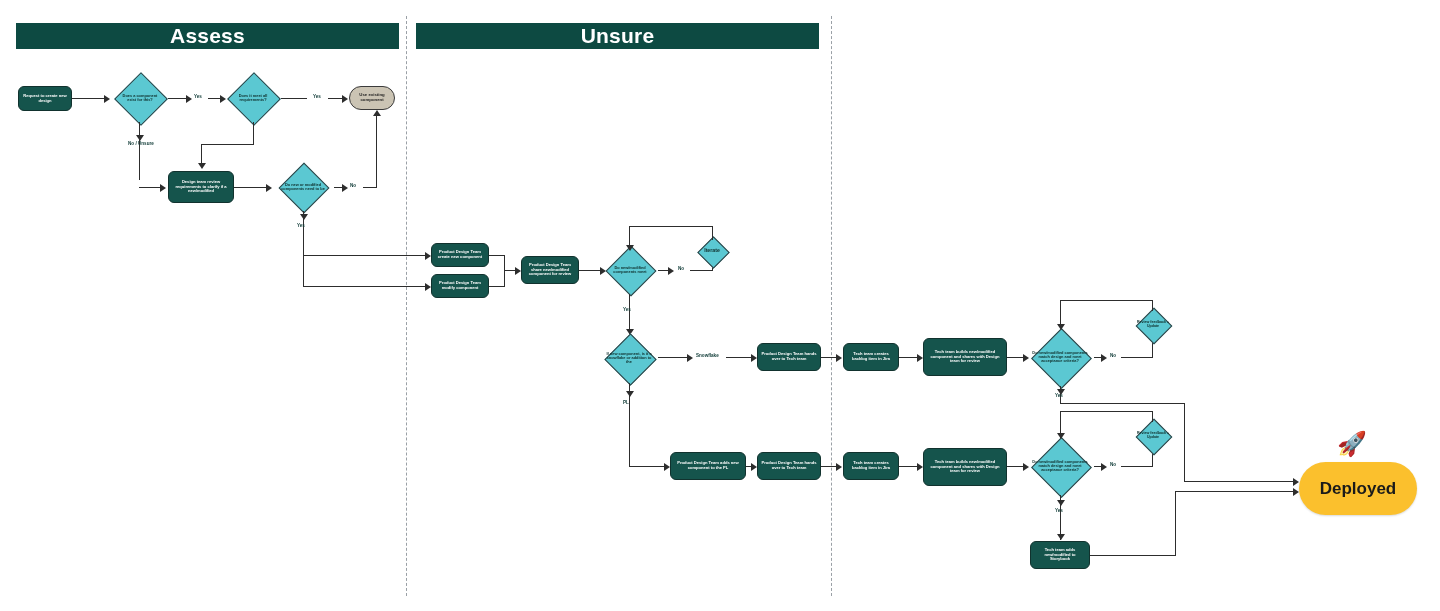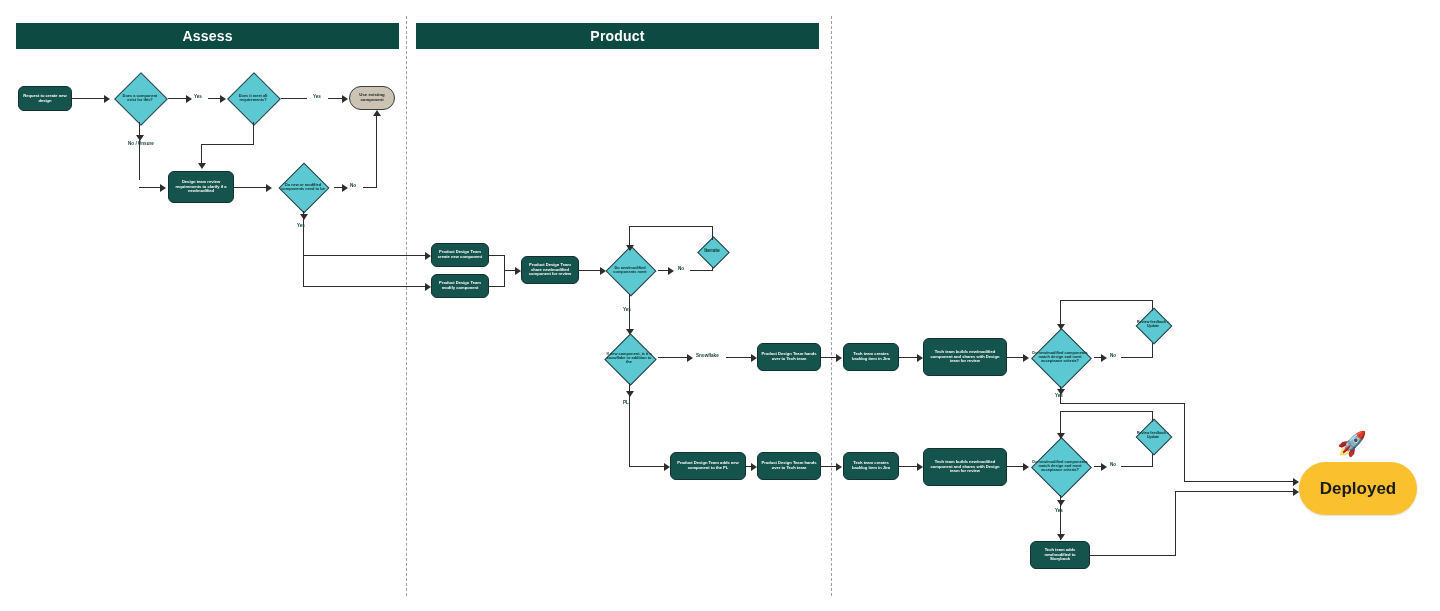--- a/index.html
+++ b/index.html
@@ -14,21 +14,21 @@
   #canvas{position:absolute;left:0;top:0;width:1440px;height:611px;}
 
   
   .lane-header{
     position:absolute;
     height:26px;
     background:#0d4a42;
     color:#ffffff;
     display:flex;align-items:center;justify-content:center;
     font-weight:bold;
-    font-size:14px;
+    font-size:21px;
     letter-spacing:.2px;
   }
   .lane-divider{
     position:absolute;
     top:16px;
     width:0;
     height:580px;
     border-left:1.5px dashed #9aa0a6;
   }
 
@@ -132,21 +132,21 @@
 </style>
 </head>
 <body>
 
 <div id="canvas">
 
   <div class="lane-header" style="left:16px;top:23px;width:383px;">
     <span>Assess</span>
   </div>
   <div class="lane-header" style="left:416px;top:23px;width:403px;">
-    <span>Product</span>
+    <span>Unsure</span>
   </div>
 
   <div class="lane-divider" style="left:406px;"></div>
   <div class="lane-divider" style="left:831px;"></div>
 
   <div class="node process" style="left:18px;top:86px;width:54px;height:25px;">
     <span>Request to create new design</span>
   </div>
 
   <div class="edge h" style="left:72px;top:98px;width:34px;"></div>

